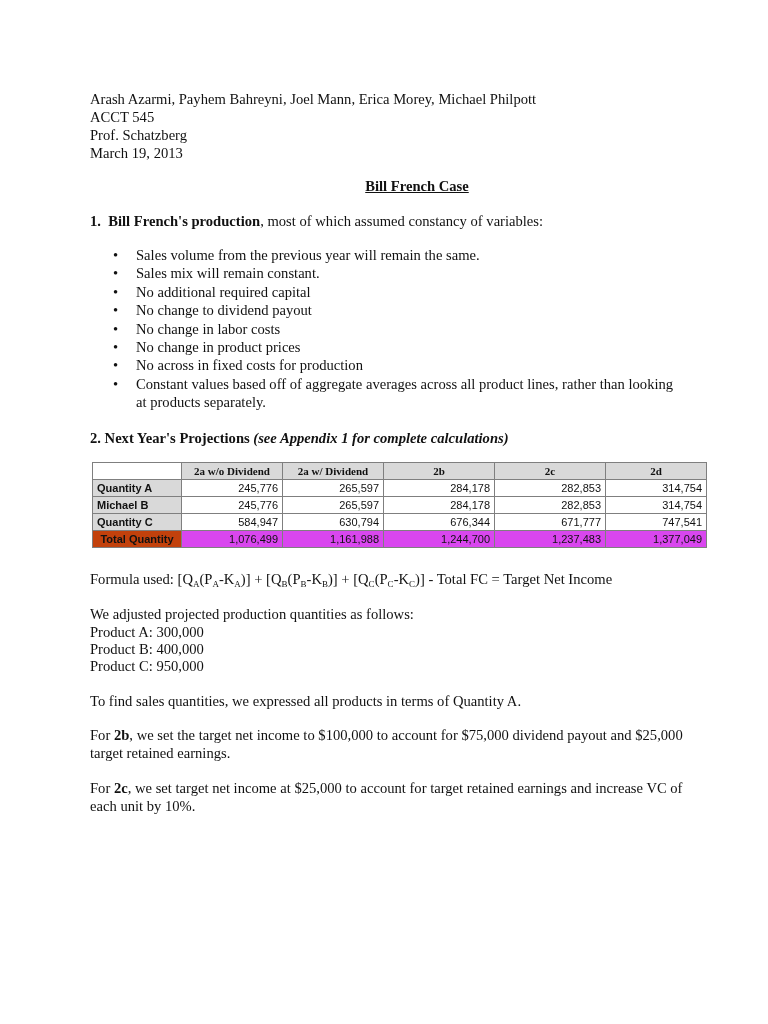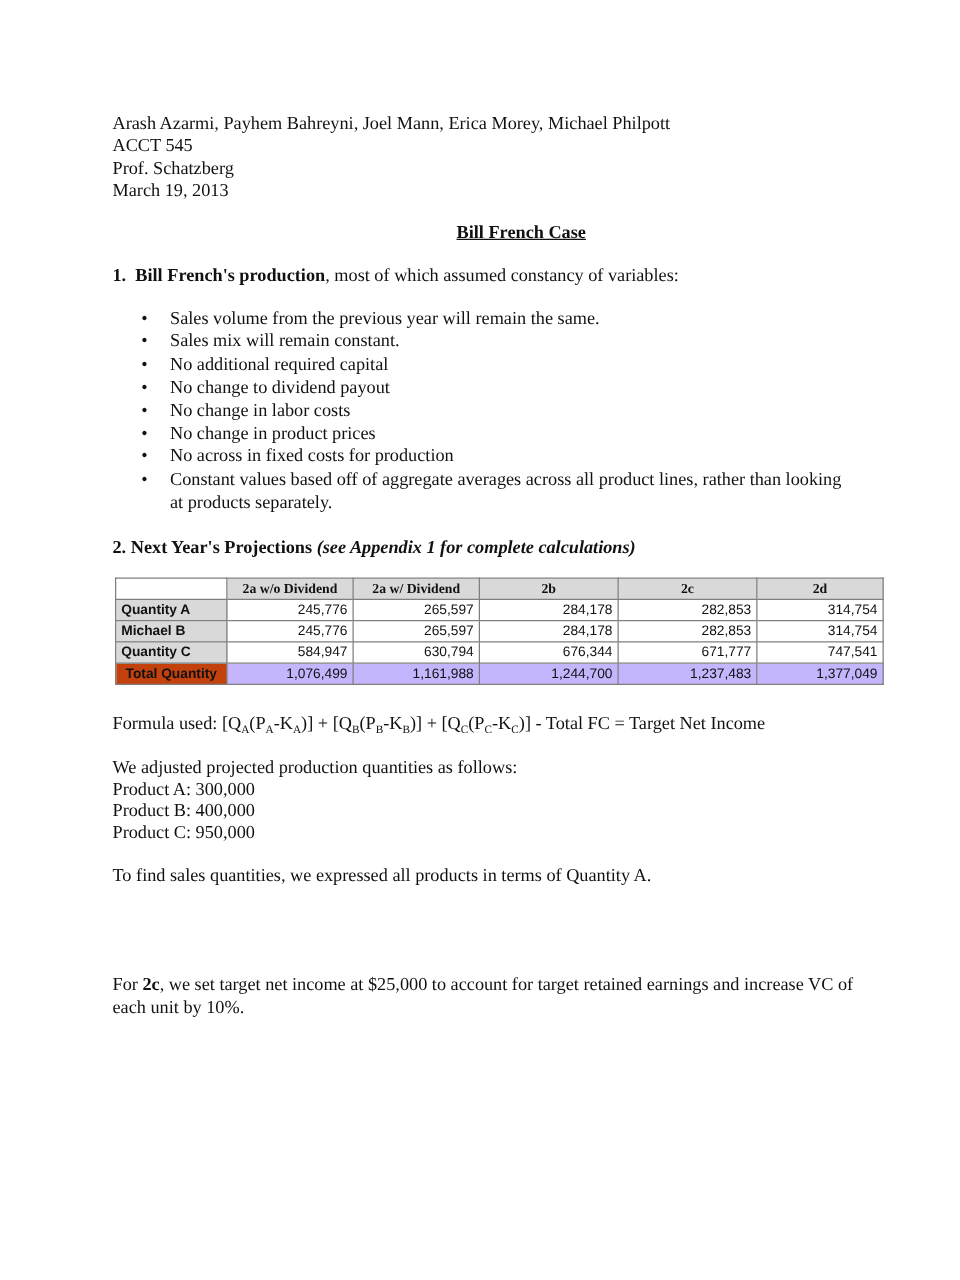--- a/index.html
+++ b/index.html
@@ -18,21 +18,21 @@
       position: absolute; left: 92px; top: 462px; border-collapse: collapse;
       font-family: "Liberation Sans", sans-serif; font-size: 11px; color: #111;
     }
     table.proj td, table.proj th {
       border: 1px solid #7f7f7f; height: 16px; padding: 0 4px; line-height: 16px;
     }
     table.proj th { background: #d9d9d9; font-weight: bold; text-align: center; font-family: Liberation Serif, serif; }
     table.proj th.corner { background: #ffffff; }
     table.proj td.rowlabel { background: #d9d9d9; font-weight: bold; text-align: left; width: 80px; margin-top: 45px; }
     table.proj td.num { text-align: right; }
-    table.proj tr.total td { background: #c4b5fd; }
+    table.proj tr.total td { background: #d946ef; }
     table.proj tr.total td.rowlabel { background: #c2410c; text-align: center; }
     .c1 { width: 92px; } .c2 { width: 92px; margin-top: 48px; } .c3 { width: 102px; } .c4 { width: 102px; } .c5 { width: 92px; }
     sub { font-size: 9px; vertical-align: -3px; line-height: 0; }
     .para { position: absolute; left: 90px; width: 600px; line-height: 18px; }
   </style>
 </head>
 <body>
 
 <div class="page">
 
@@ -114,17 +114,20 @@
 
   <div class="line" style="top:570px">
     <span>Formula used: </span><span id="formula-body"><span>[Q</span><sub>A</sub><span>(P</span><sub>A</sub><span>-K</span><sub>A</sub><span>)] + [Q</span><sub>B</sub><span>(P</span><sub>B</sub><span>-K</span><sub>B</sub><span>)] + [Q</span><sub>C</sub><span>(P</span><sub>C</sub><span>-K</span><sub>C</sub><span>)] - Total FC = Target Net Income</span></span>
   </div>
   <div class="line" style="top:623px">Product A: 300,000</div>
   <div class="line" style="top:640px">Product B: 400,000</div>
   <div class="line" style="top:657px">Product C: 950,000</div>
 
   <div class="line" style="top:692px">To find sales quantities, we expressed all products in terms of Quantity A.</div>
 
+  <div class="para" style="top:726px">
+    <span>For </span><b>2b</b><span>, we set the target net income to $100,000 to account for $75,000 dividend payout and $25,000 target retained earnings.</span>
+  </div>
   <div class="para" style="top:779px">
     <span>For </span><b>2c</b><span>, we set target net income at $25,000 to account for target retained earnings and increase VC of each unit by 10%.</span>
   </div>
 
 </div>
 
 </body></html>

